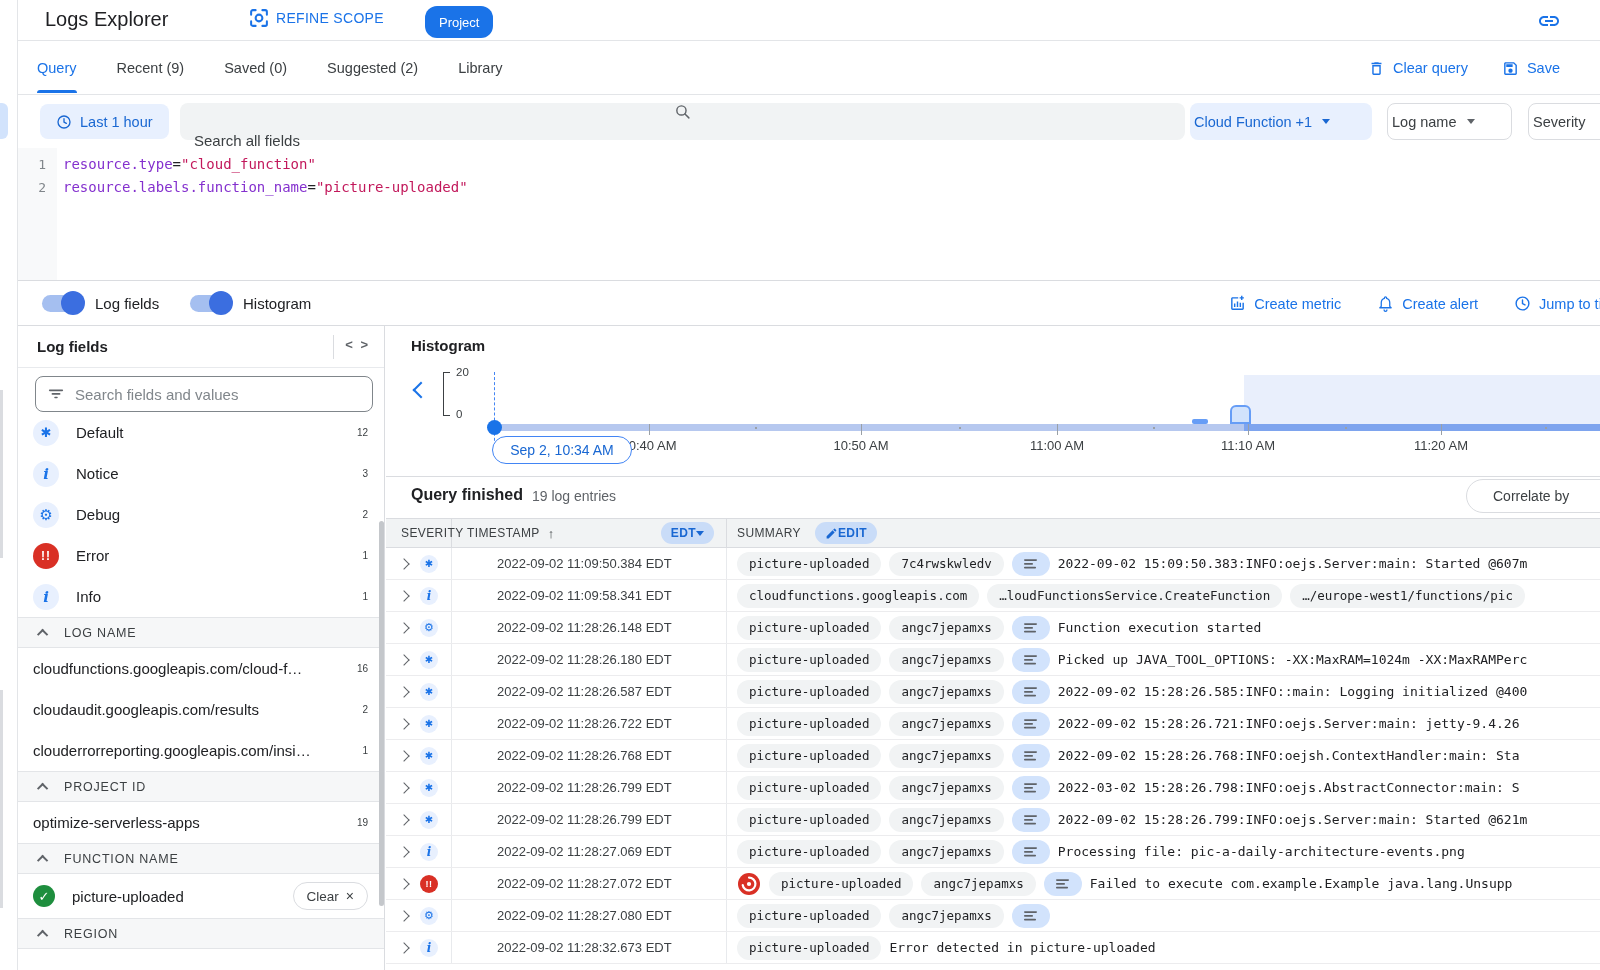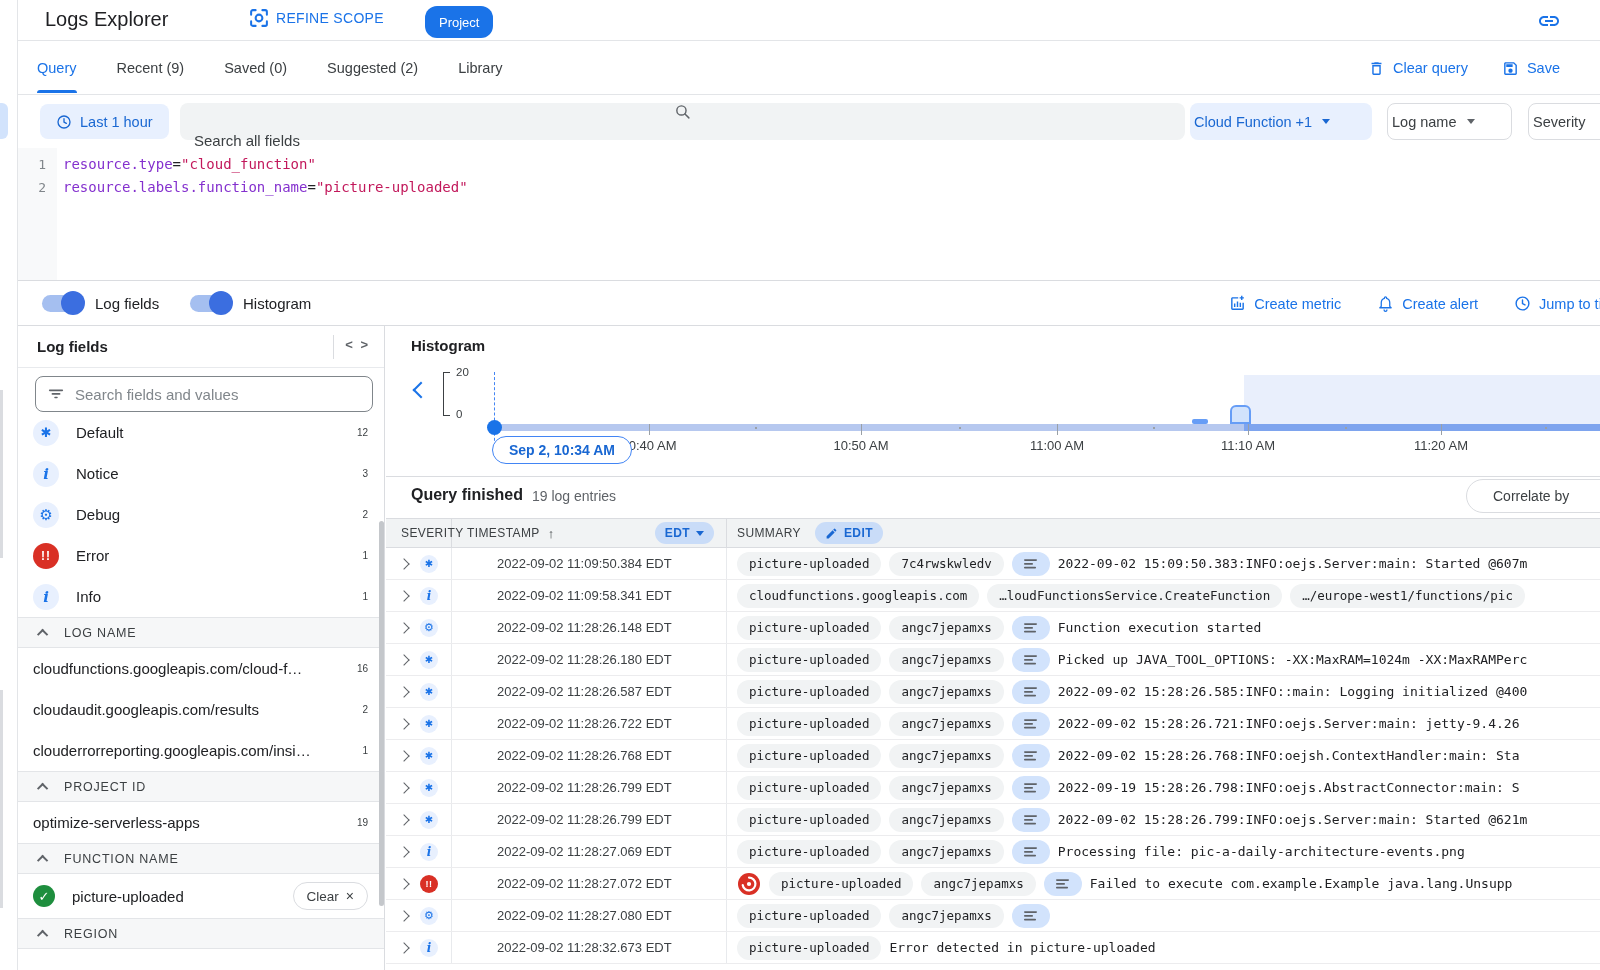--- a/index.html
+++ b/index.html
@@ -97,32 +97,32 @@
   .baseline { position:absolute; left:108px; top:98px; width:1106px; height:7px; background:#b6c8ef; }
   .baseline-dark { position:absolute; left:858px; top:98px; width:356px; height:7px; background:#7ea4ee; }
   .dash-line { position:absolute; left:108px; top:46px; width:0; height:84px; border-left:1.5px dashed #4285f4; }
   .scrub-dot { position:absolute; left:101px; top:94px; width:15px; height:15px; border-radius:50%; background:#1a73e8; cursor:grab; }
   .hbar1 { position:absolute; left:806px; top:93px; width:16px; height:5px; background:#669df6; border-radius:2px; }
   .hbar2 { position:absolute; left:844px; top:79px; width:21px; height:19px; background:#d2e3fc; border:2px solid #669df6; border-radius:6px 6px 0 0; }
   .tick { position:absolute; top:98px; width:1px; height:11px; background:#9aa0a6; }
   .tick-dot { position:absolute; top:101px; width:2px; height:2px; background:#9aa0a6; }
   .x-labels { position:absolute; left:0; top:112px; width:1214px; height:20px; }
   .x-tick { position:absolute; width:90px; text-align:center; font-size:13px; color:#3c4043; white-space:nowrap; }
-  .time-pill { position:absolute; left:106px; top:110px; width:140px; height:28px; border:1px solid #4285f4; background:#fff; border-radius:15px; display:flex; align-items:center; justify-content:center; font-size:14px; color:#1967d2; cursor:pointer; z-index:3;font-weight:bold; }
+  .time-pill { position:absolute; left:106px; top:110px; width:140px; height:28px; border:1px solid #4285f4; background:#fff; border-radius:15px; display:flex; align-items:center; justify-content:center; font-size:14px; color:#1967d2; cursor:pointer; z-index:3; }
 
   
   .results-sec { left:386px; top:477px; width:1214px; height:493px; background:#fff; overflow:hidden; }
   .qr-title { position:absolute; left:25px; top:9px; font-size:16px; font-weight:700; color:#202124; }
   .qr-entries { position:absolute; left:146px; top:11px; font-size:14px; color:#5f6368; }
   .correlate-btn { position:absolute; left:1080px; top:2px; width:160px; height:34px; border:1px solid #dadce0; border-radius:17px; display:flex; align-items:center; padding-left:26px; font-size:14px; color:#3c4043; cursor:pointer; background:#fff; }
   .tbl-header { position:absolute; left:0; top:41px; width:1214px; height:30px; background:#f1f3f4; border-top:1px solid #dadce0; border-bottom:1px solid #dadce0; display:flex; font-size:12px; color:#3c4043; letter-spacing:.4px; }
   .col-sev { width:66px; flex:none; border-right:1px solid #dadce0; display:flex; align-items:center; padding-left:15px; }
   .col-ts { width:275px; flex:none; border-right:1px solid #dadce0; display:flex; align-items:center; padding-left:15px; gap:8px; }
   .col-sum { flex:1; display:flex; align-items:center; padding-left:10px; gap:14px; overflow:hidden; }
-  .hdr-chip { height:22px; border-radius:11px; background:#c9dcf8; color:#1967d2; font-size:12px; font-weight:700; display:flex; align-items:center; gap:6px; padding:0 10px; cursor:pointer; }
+  .hdr-chip { height:22px; border-radius:11px; background:#c9dcf8; color:#1967d2; font-size:12px; font-weight:700; display:flex; align-items:center; gap:0; padding:0 10px; cursor:pointer; }
   .sort-arrow { font-size:13px; color:#3c4043; }
   .tz-spacer { flex:1; }
   .rows { position:absolute; left:0; top:71px; width:1214px; }
   .log-row { height:32px; display:flex; border-bottom:1px solid #ececee; }
   .log-row .col-sev { border-right:1px solid #e8eaed; gap:12px; padding-left:14px; }
   .log-row .col-ts { border-right:1px solid #e8eaed; }
   .row-chev { width:8px; height:8px; border-right:1.8px solid #5f6368; border-top:1.8px solid #5f6368; transform:rotate(45deg); cursor:pointer; flex:none; }
   .row-sev { width:18px; height:18px; }
   .row-sev::before { font-size:10px; }
   .row-sev.sev-info::before { font-size:12px; }
@@ -664,21 +664,21 @@
               <span class="chip lines-chip">
                 <svg width="14" height="12" viewBox="0 0 14 12">
                   <g fill="#5f6368">
                     <rect x="0" y="1.2" width="13" height="1.7" rx=".8"></rect>
                     <rect x="0" y="5" width="9" height="1.7" rx=".8"></rect>
                     <rect x="0" y="8.8" width="12" height="1.7" rx=".8"></rect>
                   </g>
                 </svg>
               </span>
             </span>
-            <span class="sum-text">2022-09-19 15:28:26.798:INFO:oejs.AbstractConnector:main: S</span>
+            <span class="sum-text">2022-03-02 15:28:26.798:INFO:oejs.AbstractConnector:main: S</span>
           </div>
         </div>
 
         <div class="log-row">
           <div class="col-sev">
             <span class="row-chev"></span>
             <span class="sev-icon row-sev sev-default"></span>
           </div>
           <div class="col-ts">
             <span class="ts-text mono">2022-09-02 11:28:26.799 EDT</span>

